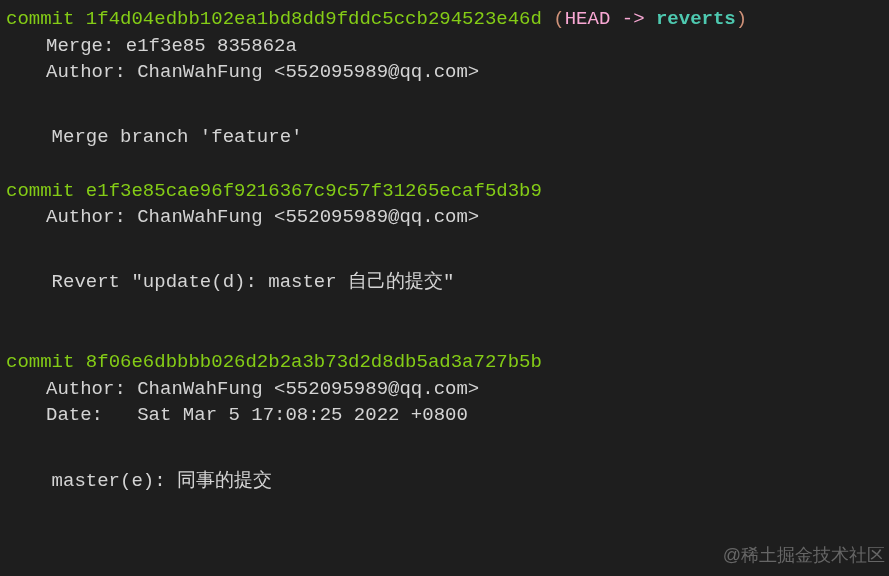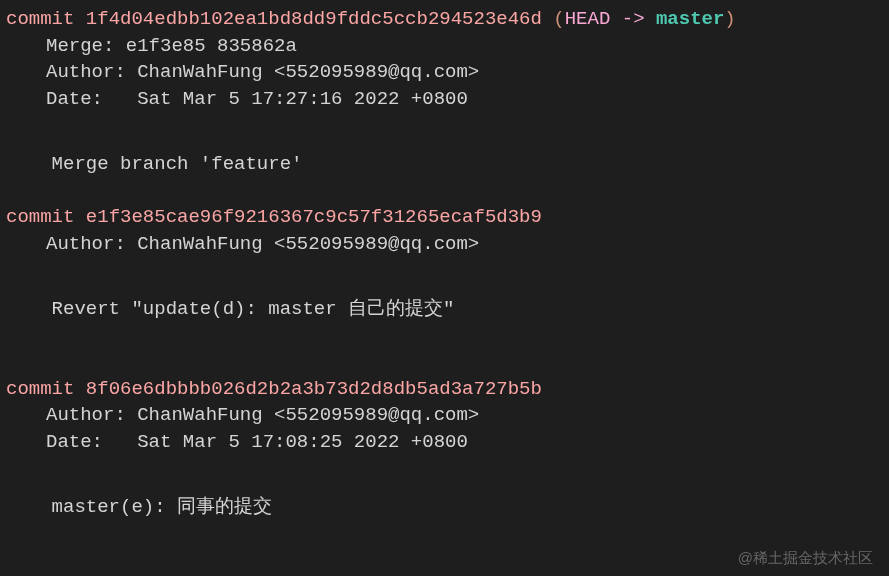--- a/index.html
+++ b/index.html
@@ -13,21 +13,21 @@
       font-size: 19px;
       line-height: 1.4;
       color: #d4d4d4;
       padding: 6px;
       width: 889px;
       height: 576px;
       overflow: hidden;
       position: relative;
     }
     .commit-line {
-      color: #fca5a5;
+      color: #84cc16;
     }
     .head-paren {
       color: #ce9178;
     }
     .head {
       color: #f9a8d4;
     }
     .branch {
       color: #4ec9b0;
       font-weight: bold;
@@ -41,38 +41,37 @@
       color: #d4d4d4;
       white-space: pre;
       margin-top: 12px;
     }
     .blank {
       height: 1.4em;
     }
     .watermark {
       position: absolute;
       bottom: 8px;
-      right: 16px;
+      right: 4px;
       color: #666;
-      font-size: 15px;
+      font-size: 18px;
       font-family: sans-serif;
     }
   </style>
 </head>
 <body>
 
 <div>
 
   <div>
     <div>
-      <span class="commit-line">commit </span><span class="commit-line">1f4d04edbb102ea1bd8dd9fddc5ccb294523e46d</span><span class="head-paren"> (</span><span class="head">HEAD -&gt; </span><span class="branch">master</span><span class="head-paren">)</span>
+      <span class="commit-line">commit </span><span class="commit-line">1f4d04edbb102ea1bd8dd9fddc5ccb294523e46d</span><span class="head-paren"> (</span><span class="head">HEAD -&gt; </span><span class="branch">reverts</span><span class="head-paren">)</span>
     </div>
     <div class="meta-line">Merge: e1f3e85 835862a</div>
     <div class="meta-line">Author: ChanWahFung &lt;552095989@qq.com&gt;</div>
-    <div class="meta-line">Date:   Sat Mar 5 17:27:16 2022 +0800</div>
     <div class="blank"></div>
     <div class="message">    Merge branch 'feature'</div>
     <div class="blank"></div>
   </div>
 
   <div>
     <div>
       <span class="commit-line">commit </span><span class="commit-line">e1f3e85cae96f9216367c9c57f31265ecaf5d3b9</span>
     </div>
     <div class="meta-line">Author: ChanWahFung &lt;552095989@qq.com&gt;</div>

